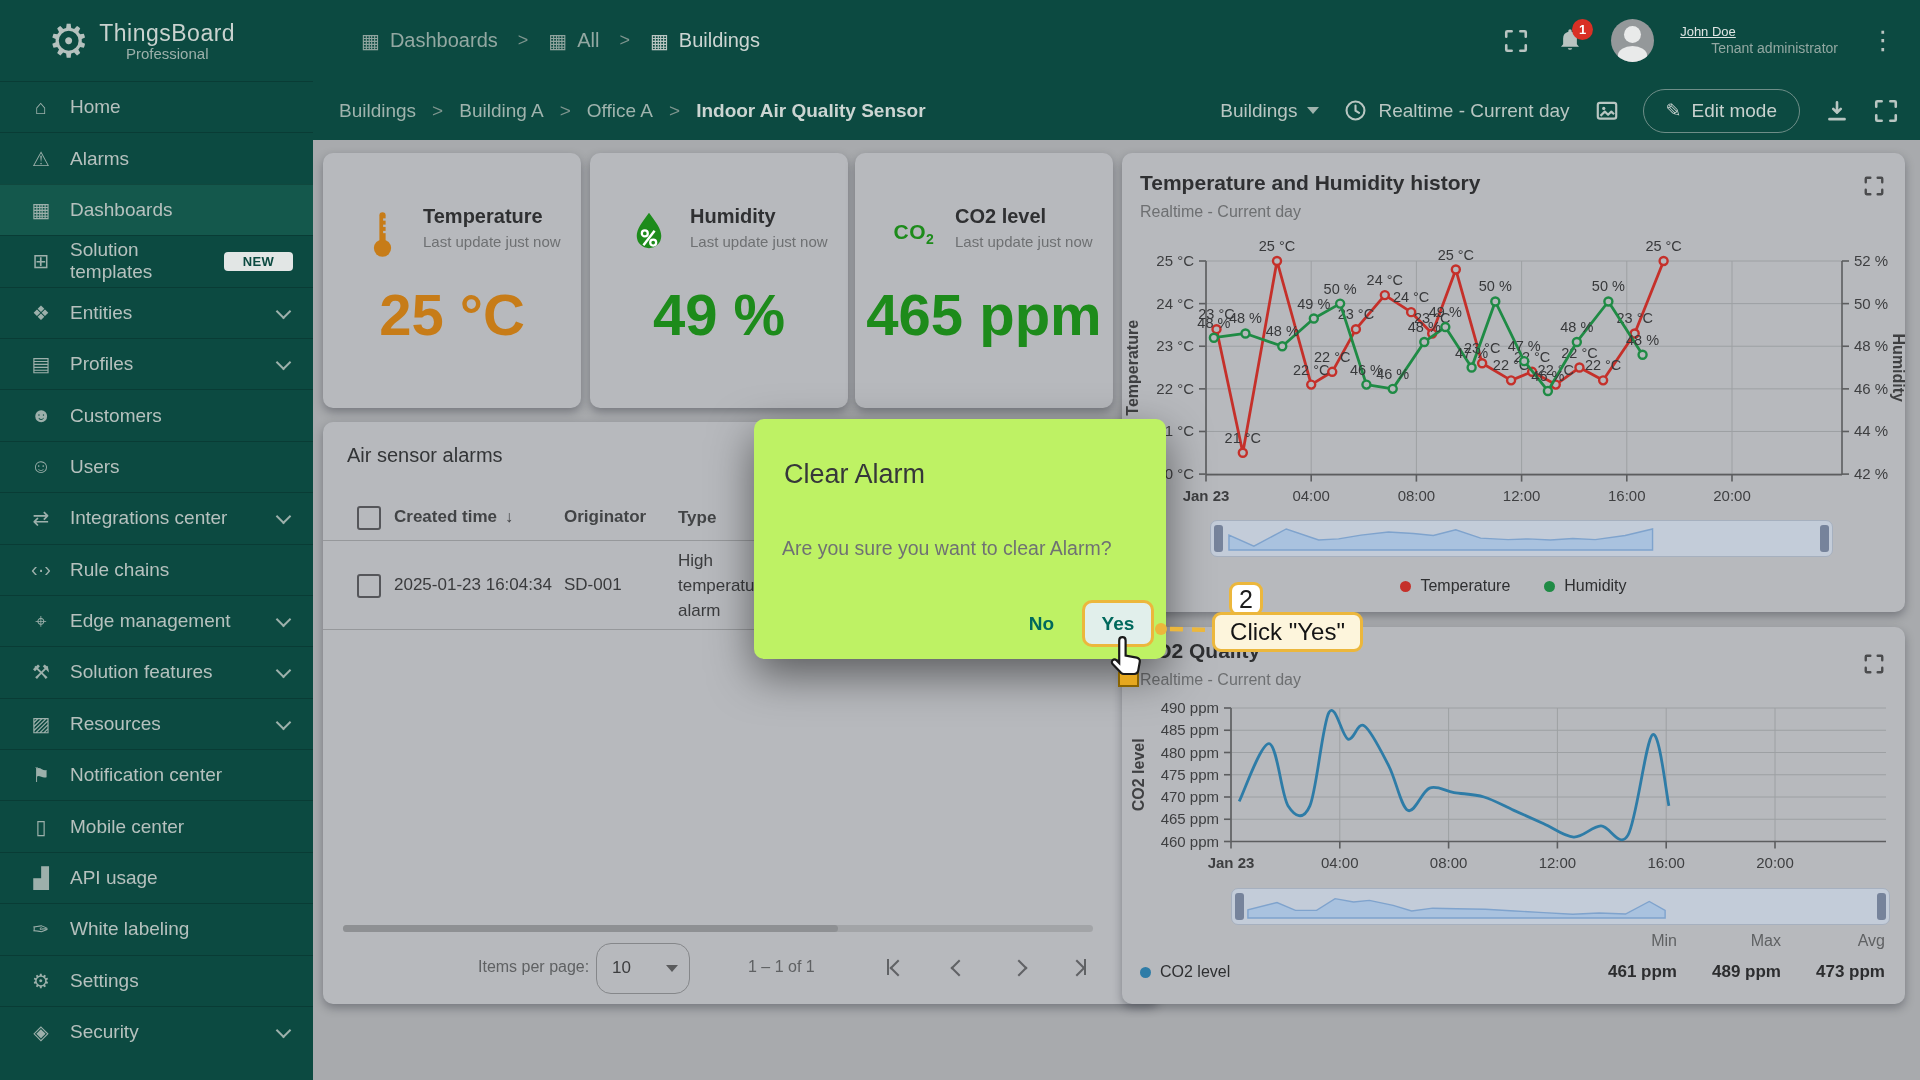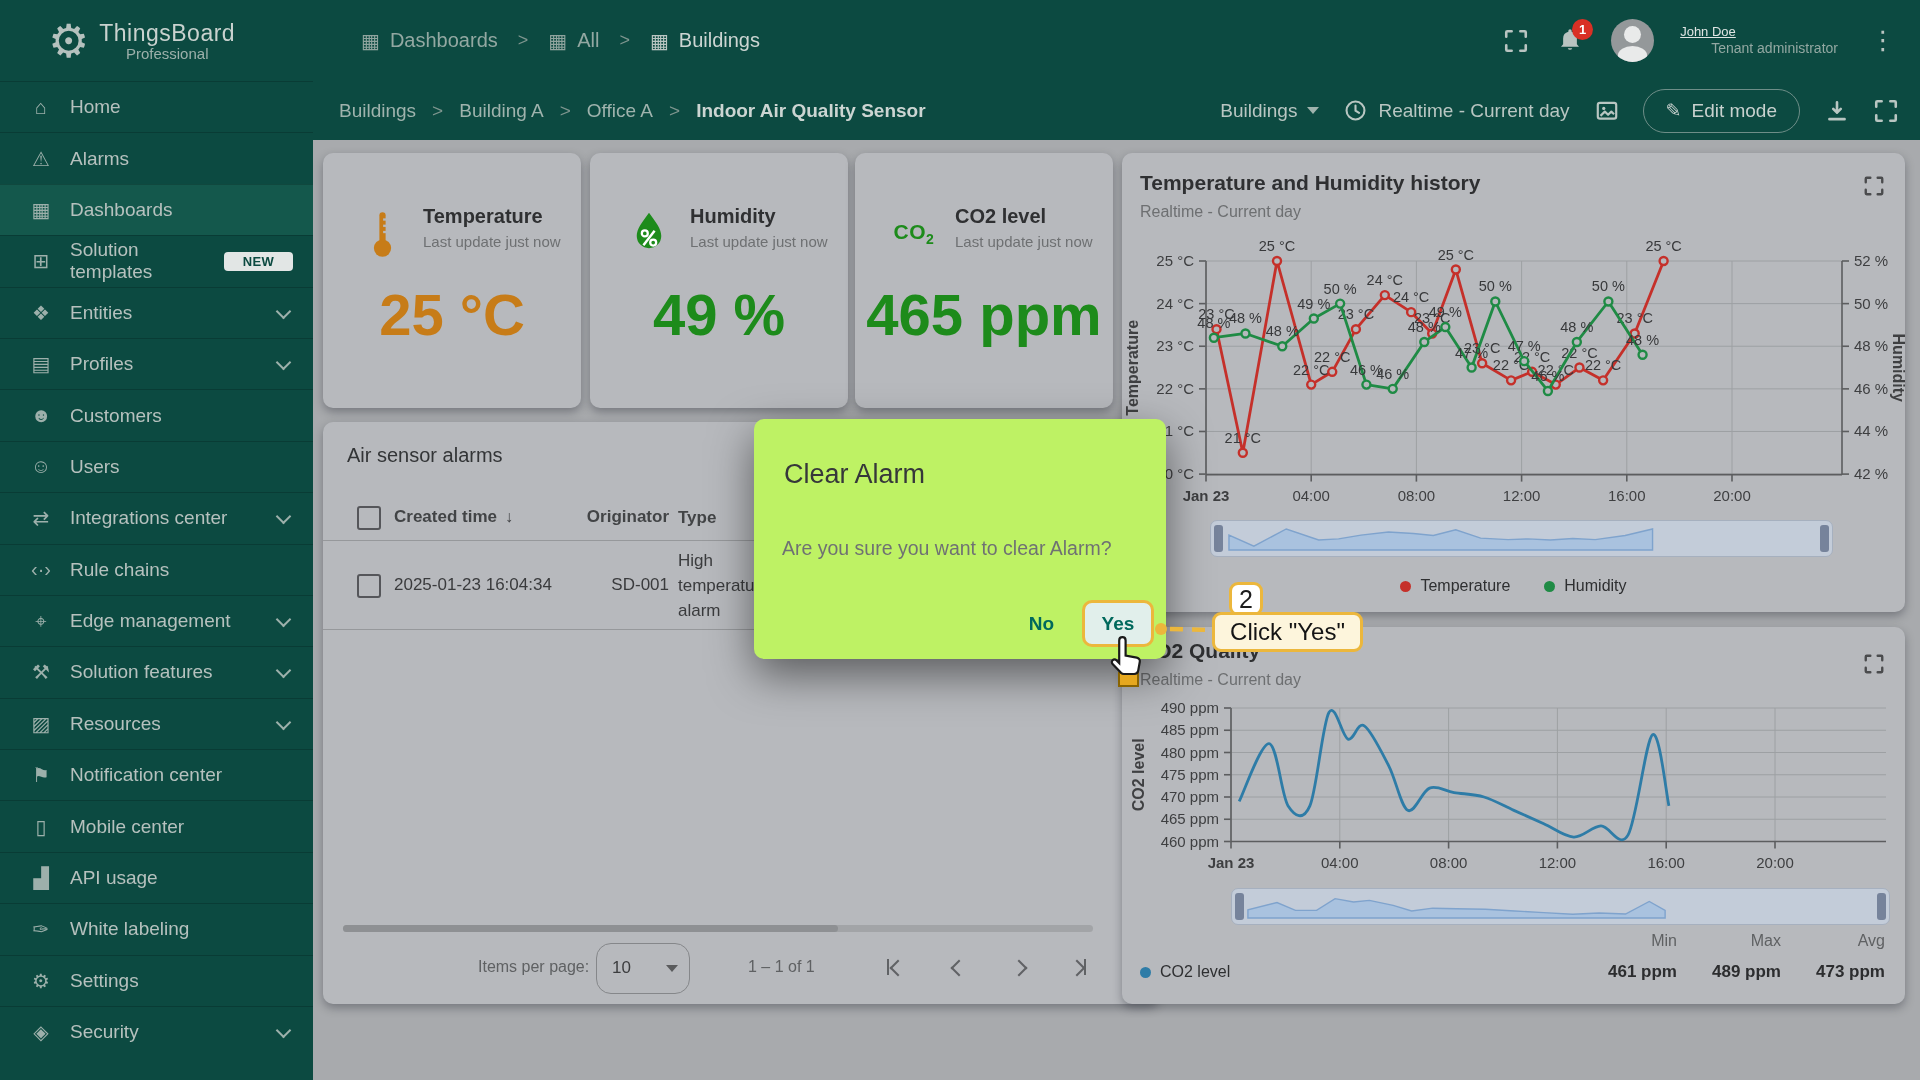--- a/index.html
+++ b/index.html
@@ -70,21 +70,21 @@
   .co2glyph sub{font-size:14px;}
   
   .alarms-card{left:10px;top:282px;width:789px;height:582px;padding-left:47px;}
   .card-title{position:absolute;left:24px;top:22px;font-size:20px;color:#333537;}
   .atable{position:absolute;left:0;top:72px;width:100%;}
   .arow{position:relative;height:46px;border-bottom:1px solid #96989b;}
   .arow.data{height:88px;}
   .cbox{position:absolute;left:34px;top:50%;margin-top:-11px;width:20px;height:20px;border:2px solid #55565a;border-radius:3px;}
   .acol{position:absolute;font-size:17px;color:#3a3b3d;top:50%;transform:translateY(-50%);}
   .ahead .acol{font-weight:700;color:#424446;}
-  .col1{left:71px;width:170px;} .col2{left:241px;width:105px;text-align:right;} .col3{left:355px;width:118px;line-height:25px;}
+  .col1{left:71px;width:170px;} .col2{left:241px;width:105px;} .col3{left:355px;width:118px;line-height:25px;}
   .sorticon{font-size:16px;margin-left:8px;color:#424446;}
   .tscroll{position:absolute;left:20px;top:503px;width:750px;height:7px;border-radius:4px;background:#a2a4a7;}
   .tscroll .thumb{position:absolute;left:0;top:0;height:7px;width:66%;border-radius:4px;background:#8e9093;}
   .pgrow{position:absolute;left:0;top:518px;width:100%;height:56px;font-size:16px;color:#5f6163;}
   .pg-label{position:absolute;left:155px;top:18px;}
   .pg-select{position:absolute;left:273px;top:3px;width:92px;height:49px;border:1px solid #85878a;border-radius:15px;}
   .pg-select .val{position:absolute;left:15px;top:14px;font-size:17px;color:#3c3d3f;}
   .pg-select .caret{position:absolute;right:11px;top:21px;border-top-color:#5a5b5d;}
   .pg-range{position:absolute;left:425px;top:18px;}
   .pg-btn{position:absolute;top:14px;width:26px;height:26px;}

